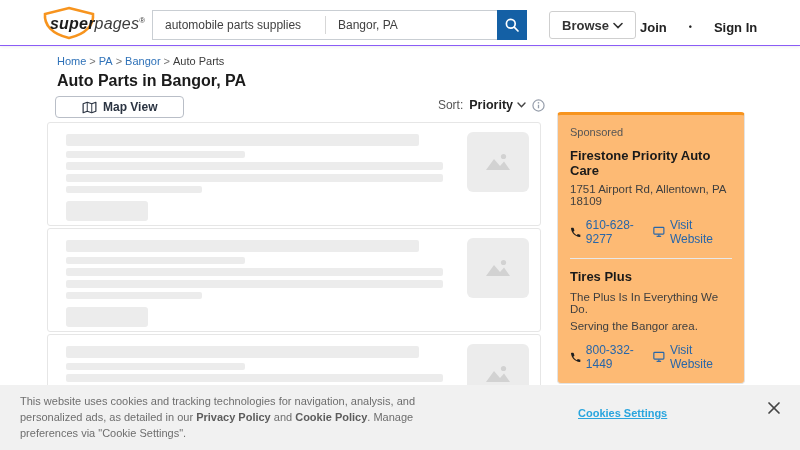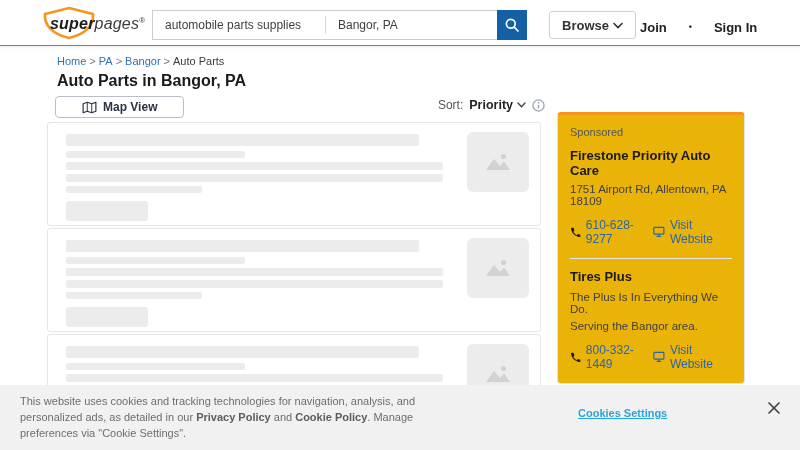--- a/index.html
+++ b/index.html
@@ -58,21 +58,21 @@
   .b2 { width:179px; height:7px; margin-top:5px; }
   .b3 { width:377px; height:8px; margin-top:4px; }
   .b4 { width:377px; height:8px; margin-top:4px; }
   .b5 { width:136px; height:7px; margin-top:4px; }
   .bbtn { width:82px; height:20px; margin-top:8px; border-radius:3px; background:#ececec; }
   .thumb { position:absolute; right:11px; top:9px; width:62px; height:60px; background:#ececec;
     border-radius:6px; display:flex; align-items:center; justify-content:center; }
 
   
   .rail { position:absolute; left:557px; top:112px; width:188px; }
-  .sponsored-card { background:#eab308; border:1px solid #e3e3e3; border-top:3px solid #f7941e;
+  .sponsored-card { background:#fdba74; border:1px solid #e3e3e3; border-top:3px solid #f7941e;
     border-radius:4px; padding:11px 12px 12px; }
   .sponsored-label { font-size:11px; color:#555; }
   .biz-name { font-size:13px; font-weight:700; color:#1a1a1a; margin-top:10px; cursor:pointer; }
   .biz-line { font-size:11.5px; color:#3f3f3f; margin-top:5px; }
   .biz-actions { display:flex; justify-content:flex-start; align-items:center; margin-top:11px; }
   .biz-phone, .biz-site { display:flex; align-items:center; gap:5px; font-size:12px; color:#2766a9;
     text-decoration:none; cursor:pointer; }
   .entry-divider { border-top:1px solid #e8e8e8; margin:12px 0 0; }
 
   .thryv-ad { margin-top:11px; width:188px; height:84px; border:1px solid #ddd; background:#fcfcfc;

